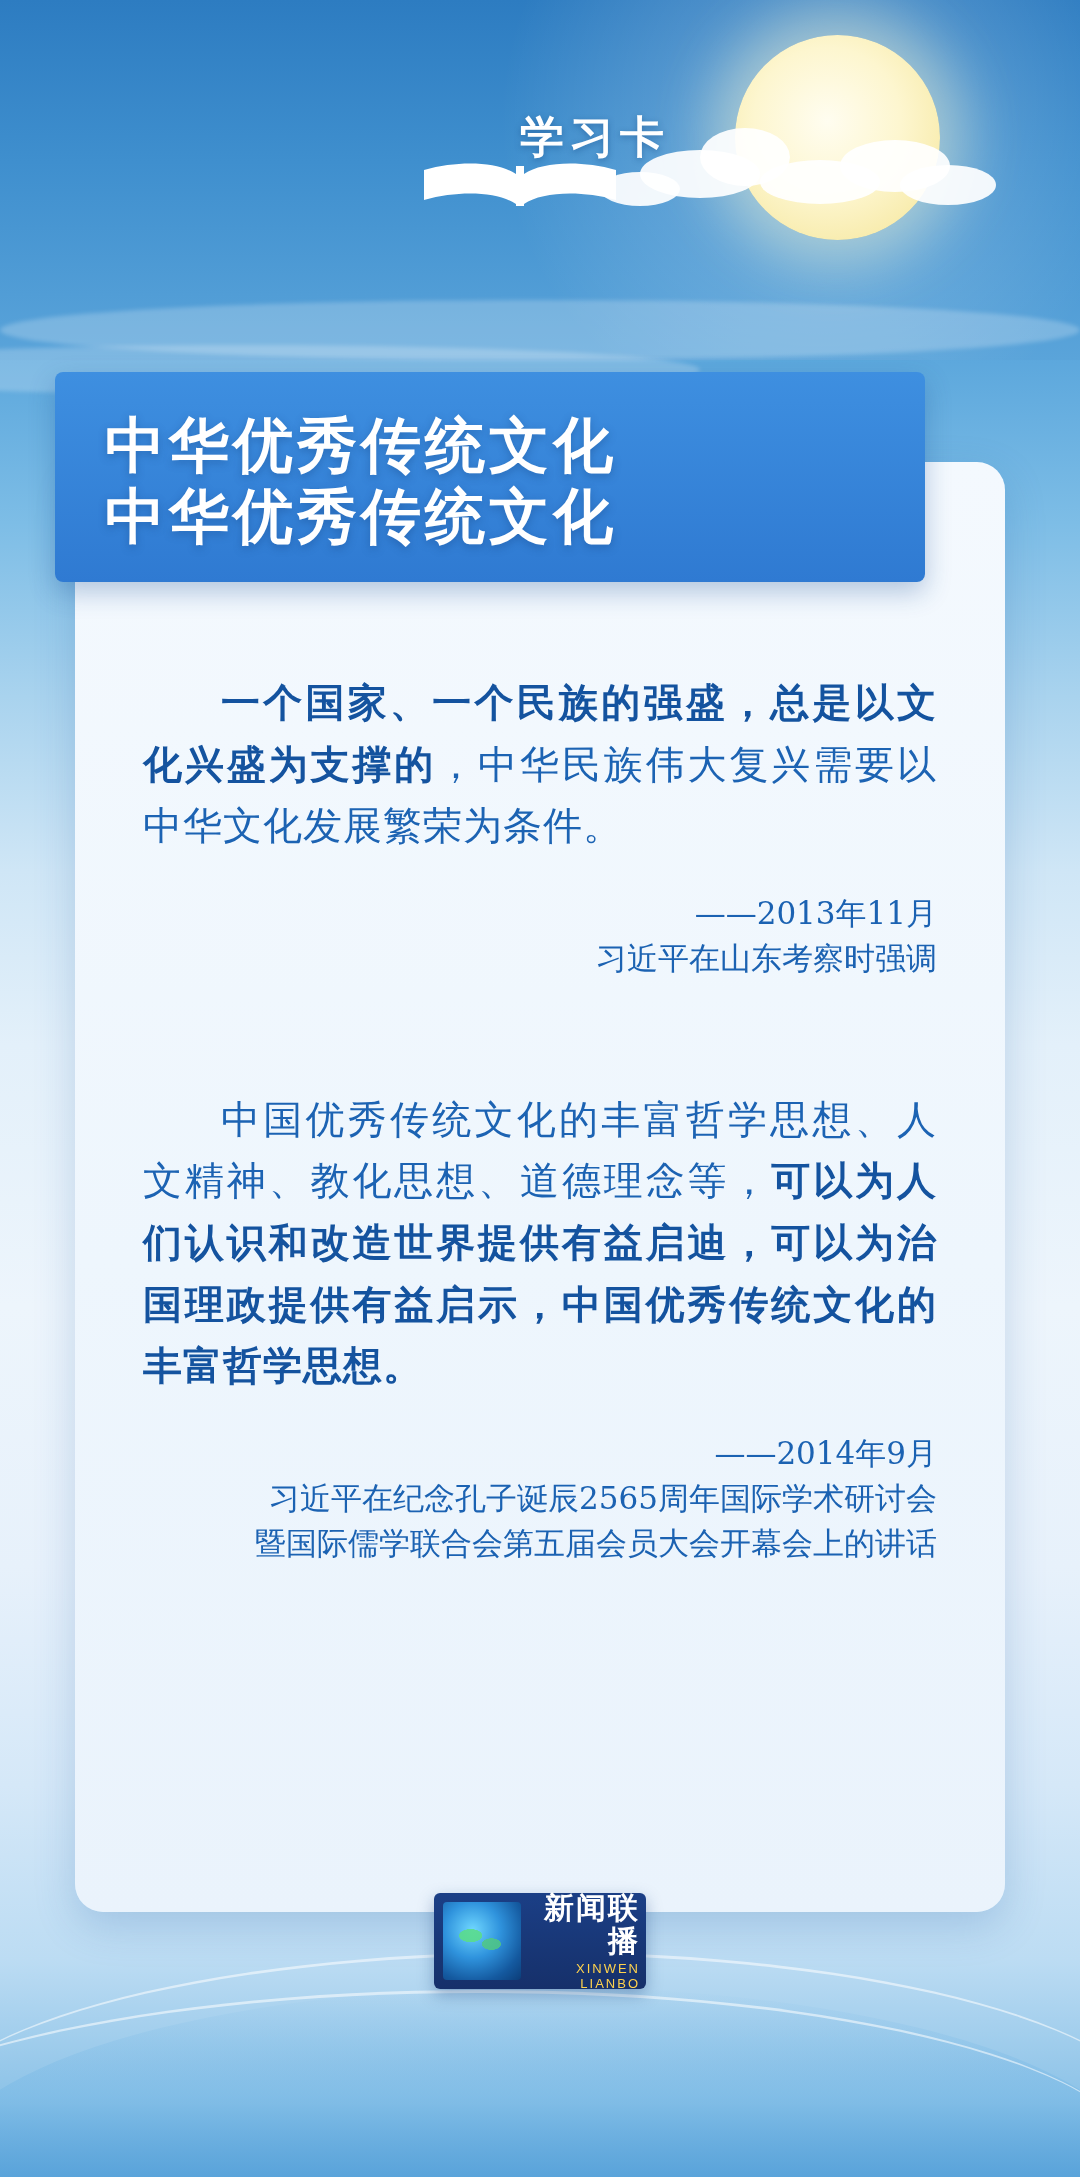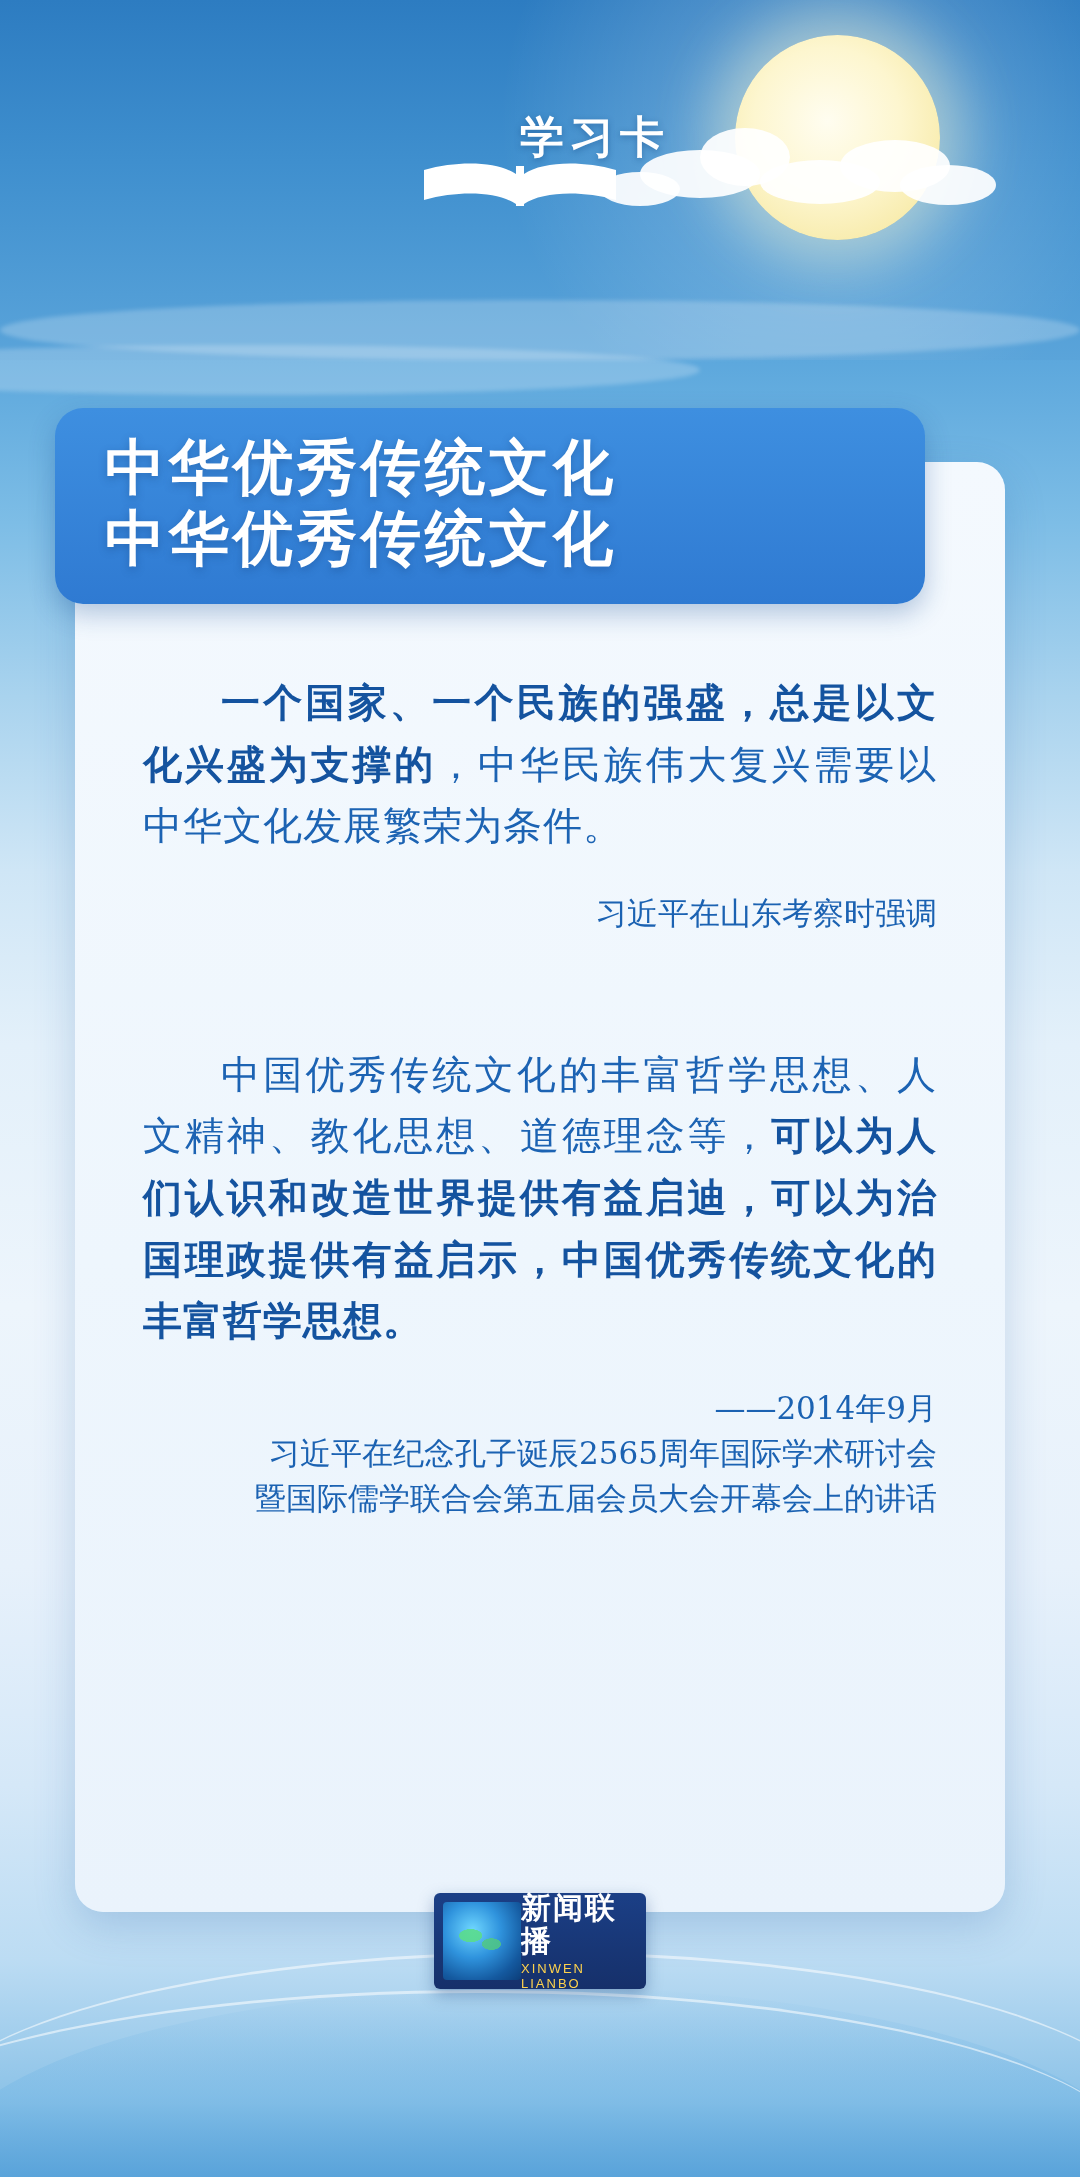--- a/index.html
+++ b/index.html
@@ -100,26 +100,25 @@
     position: absolute;
     left: 0px; top: 52px;
     width: 200px; height: 46px;
   }
 
   
   .title-banner {
     position: absolute;
     left: 55px; top: 372px;
     width: 780px;
-    padding: 24px 40px 30px 50px;
+    padding: 38px 40px 30px 50px;
     background: linear-gradient(180deg, #3e8fe0 0%, #2f7ad2 100%);
-    border-radius: 28px;
+    border-radius: 8px;
     box-shadow: 0 10px 26px rgba(25,80,150,0.30);
     z-index: 5;
-    margin-top: 36px;
   }
   .title-line {
     color: #ffffff;
     font-family: "DejaVu Sans", sans-serif;
     font-size: 60px;
     font-weight: bold;
     letter-spacing: 4px;
     line-height: 1.18;
     text-shadow: 0 3px 8px rgba(18,60,120,0.35);
   }
@@ -199,21 +198,21 @@
     content: "";
     position: absolute;
     left: 12px; top: 20px;
     width: 52px; height: 34px;
     background:
       radial-gradient(ellipse at 30% 40%, rgba(90,220,140,0.9) 0 22%, rgba(90,220,140,0) 23%),
       radial-gradient(ellipse at 70% 65%, rgba(80,200,130,0.85) 0 18%, rgba(80,200,130,0) 19%);
   }
   .footer-text {
     flex: 1;
-    text-align: left;
+    text-align: right;
     padding-right: 6px;
   }
   .footer-cn {
     color: #ffffff;
     font-family: "DejaVu Sans", sans-serif;
     font-size: 30px;
     font-weight: bold;
     letter-spacing: 2px;
     line-height: 1.1;
   }
@@ -266,20 +265,21 @@
   </div>
 
   <div class="card">
     <div class="card-inner">
 
       <div>
         <div class="quote">
           <span class="em">一个国家、一个民族的强盛，总是以文化兴盛为支撑的</span><span class="norm">，中华民族伟大复兴需要以中华文化发展繁荣为条件。</span>
         </div>
         <div class="attrib">
+          <div>——2013年11月</div>
           <div>习近平在山东考察时强调</div>
         </div>
       </div>
 
       <div class="block-2">
         <div class="quote">
           <span class="norm">中国优秀传统文化的丰富哲学思想、人文精神、教化思想、道德理念等，</span><span class="em">可以为人们认识和改造世界提供有益启迪，可以为治国理政提供有益启示，中国优秀传统文化的丰富哲学思想。</span>
         </div>
         <div class="attrib">
           <div>——2014年9月</div>

